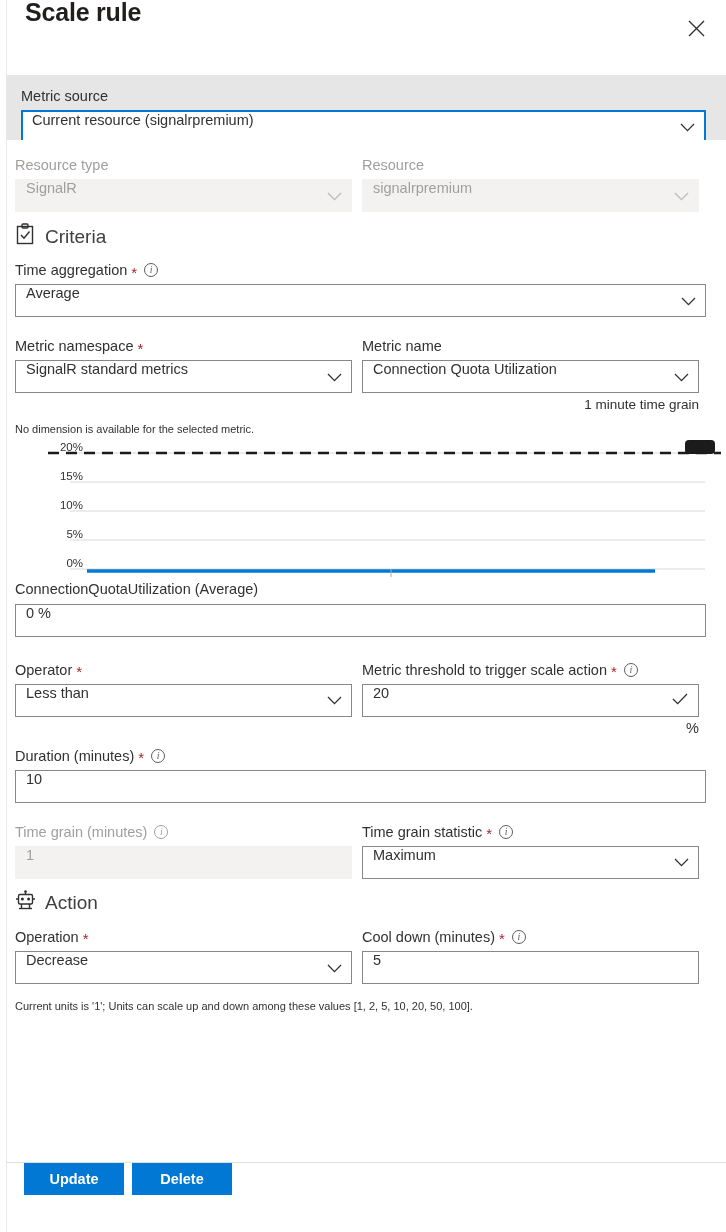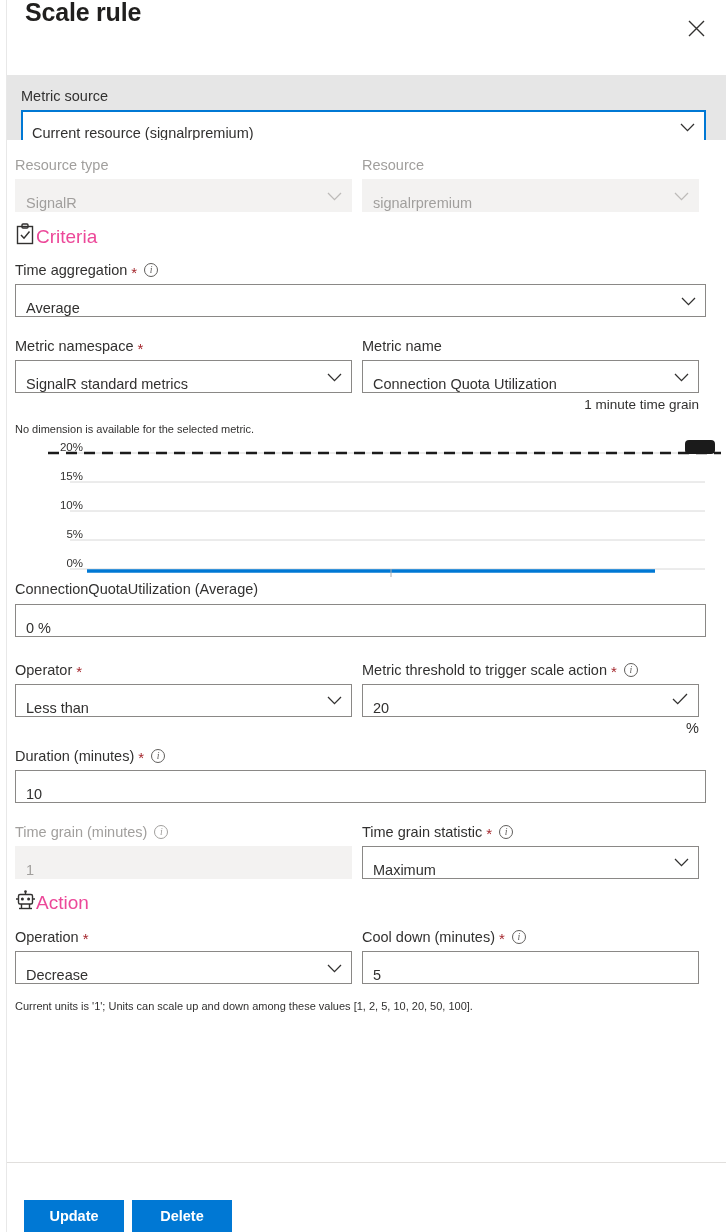--- a/index.html
+++ b/index.html
@@ -117,21 +117,21 @@
   .info-icon.dim { border-color: #a19f9d; }
   .info-icon.dim::after { color: #a19f9d; }
 
   
   .field {
     position: relative;
     height: 33px;
     border: 1px solid #8a8886;
     background: #ffffff;
     display: flex;
-    align-items: flex-end;
+    align-items: flex-start;
     padding: 0 30px 0 10px;
     font-size: 14.5px;
     color: #323130;
     cursor: pointer;
   }
   .field.focused {
     border: 2px solid #0078d4;
     padding-left: 9px;
   }
   .field.disabled {
@@ -161,22 +161,23 @@
     display: flex;
     gap: 10px;
   }
   .col { width: 337px; flex: 0 0 auto; }
   .col-wide { width: 100%; }
 
   
   .section-head {
     display: flex;
     align-items: center;
+    gap: 9px;
     font-size: 19px;
-    color: #ec4899;
+    color: #404040;
     font-weight: 400;
   }
 
   .hint-right {
     text-align: right;
     font-size: 13.5px;
     color: #323130;
     margin-top: 4px;
   }
   .note {
@@ -191,21 +192,21 @@
     width: 100%;
   }
   .chart-svg { display: block; }
 
   
   .footer {
     flex: 0 0 auto;
     border-top: 1px solid #e1dfdd;
     height: 70px;
     display: flex;
-    align-items: flex-end;
+    align-items: flex-start;
     padding-left: 24px;
     gap: 8px;
     background: #ffffff;
   }
   .btn {
     background: #0078d4;
     color: #ffffff;
     border: none;
     height: 32px;
     min-width: 100px;

